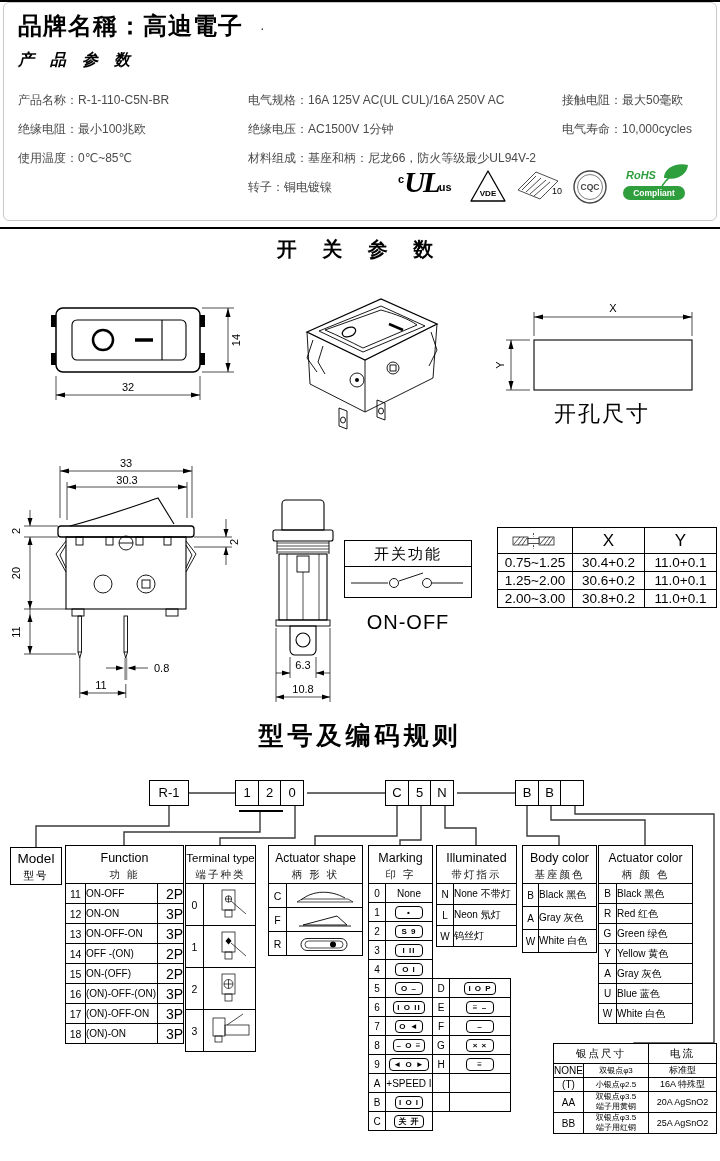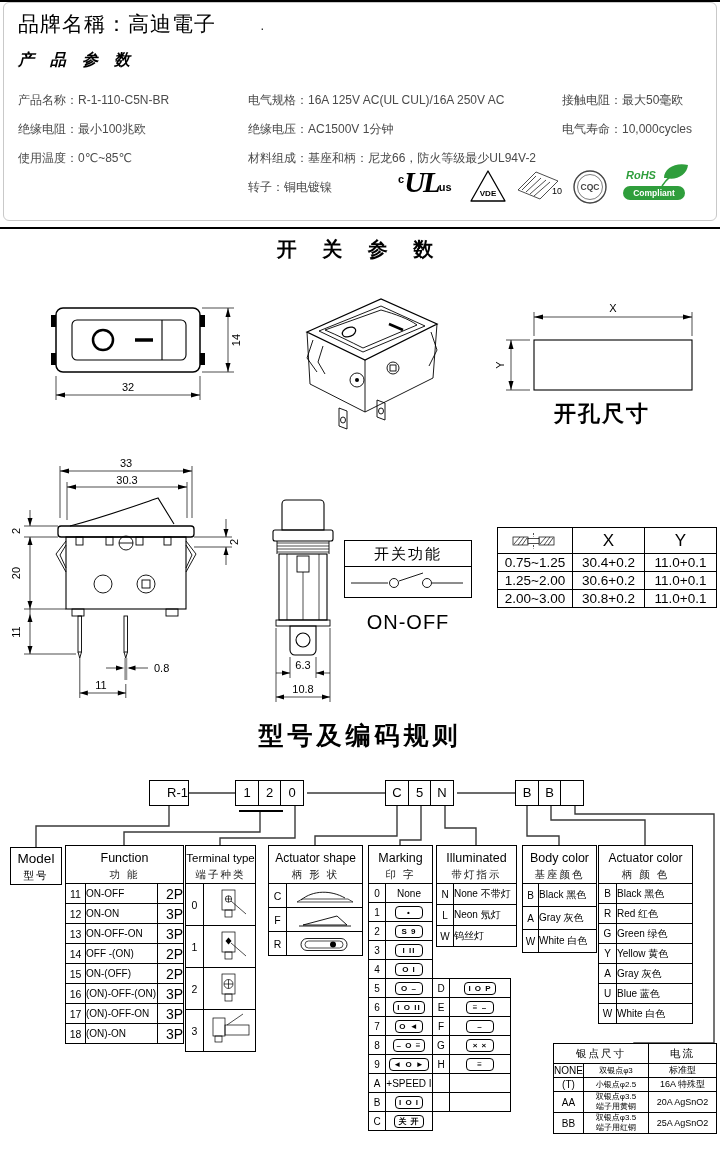--- a/index.html
+++ b/index.html
@@ -11,31 +11,31 @@
 .s15{fill:none;stroke:#000;stroke-width:1.5}
 .s13{fill:none;stroke:#000;stroke-width:1.3}
 .s12{fill:none;stroke:#000;stroke-width:1.1}
 .s10{fill:none;stroke:#000;stroke-width:.9}
 .s08{fill:none;stroke:#000;stroke-width:.7}
 .dim{stroke:#000;stroke-width:.7;fill:none}
 .ar{fill:#000;stroke:none}
 svg text{font-family:"Liberation Sans","DejaVu Sans",sans-serif;font-size:11px;fill:#000}
 .topline{left:0;top:0;width:720px;height:2px;background:#000}
 .topbox{left:3px;top:2px;width:714px;height:219px;border:1px solid #c9c9c9;border-radius:6px}
-.brand{left:18px;top:10px;font-size:21px;font-weight:normal;letter-spacing:1px}
+.brand{left:18px;top:10px;font-size:24px;font-weight:bold;letter-spacing:1px}
 .branddot{left:260px;top:20px;font-size:14px;color:#333}
 .paramstitle{left:18px;top:50px;font-size:16px;font-weight:bold;font-style:italic;
   font-family:"Liberation Serif","DejaVu Serif",serif;letter-spacing:6px}
 .speccol{top:86px;color:#4a4a4a;font-size:12px;white-space:nowrap}
 .specline{height:29px;line-height:29px}
 .sep{left:0;top:227px;width:720px;height:2px;background:#000}
 .sectitle{left:0;width:720px;text-align:center;font-weight:bold}
 .t1{top:236px;font-size:20px;letter-spacing:10px}
 .t2{top:719px;font-size:25px;letter-spacing:4px}
-.cutcap{left:492px;top:399px;width:220px;text-align:center;font-size:22px;font-weight:bold;letter-spacing:2px}
+.cutcap{left:492px;top:399px;width:220px;text-align:center;font-size:22px;font-weight:normal;letter-spacing:2px}
 .fnbox{left:344px;top:540px;width:128px;height:58px;border:1.5px solid #000;background:#fff}
 .fnbox .fnt{height:26px;line-height:25px;text-align:center;font-size:15px;letter-spacing:2px;border-bottom:1.5px solid #000}
 .onoff{left:344px;top:611px;width:128px;text-align:center;font-size:20px;letter-spacing:1px}
 table.grid{border-collapse:collapse;table-layout:fixed;background:#fff;position:absolute}
 .grid th,.grid td{border:1px solid #000;overflow:hidden;white-space:nowrap;padding:0}
 .grid th{font-weight:normal;text-align:center;vertical-align:middle}
 .th-en{font-size:12.5px;line-height:17px;padding-top:2px}
 .th-cn{font-size:10.5px;line-height:15px;color:#222;letter-spacing:2px}
 .c-code{text-align:center;font-size:10.5px}
 .c-label{font-size:10px;padding-left:3px;text-align:left}
@@ -57,21 +57,21 @@
 .xy-h{height:26px;font-size:17px}
 .xy-c{height:18px;font-size:13.5px;text-align:center}
 #silver-table th{font-size:10.5px;height:20px;letter-spacing:2px}
 #silver-table td{font-size:9px;text-align:center}
 .sv-code{font-size:10px !important}
 .sv-desc{white-space:pre-line !important;font-size:8px !important;line-height:10px}
 .sv-cur{font-size:9px !important}
 .modelbox{left:10px;top:847px;width:52px;height:38px;border:1.5px solid #000;text-align:center;background:#fff}
 .modelbox .mt{font-size:13.5px;line-height:19px;padding-top:1px}
 .modelbox .ms{font-size:10.5px;line-height:14px;letter-spacing:2px}
-.code-box{height:26px;border:1.5px solid #000;text-align:right;line-height:23px;font-size:13px;background:#fff}
+.code-box{height:26px;border:1.5px solid #000;text-align:center;line-height:23px;font-size:13px;background:#fff}
 .code-group{height:41px;white-space:nowrap}
 .code-cell{display:inline-block;width:24px;height:26px;border:1.5px solid #000;margin-left:-1.5px;
   text-align:center;line-height:23px;font-size:13px;vertical-align:top;background:#fff}
 .code-cell:first-child{margin-left:0}
 .underline12{left:239px;top:810px;width:44px;height:2px;background:#000}
 </style>
 </head>
 <body>
 
 <div id="page">

